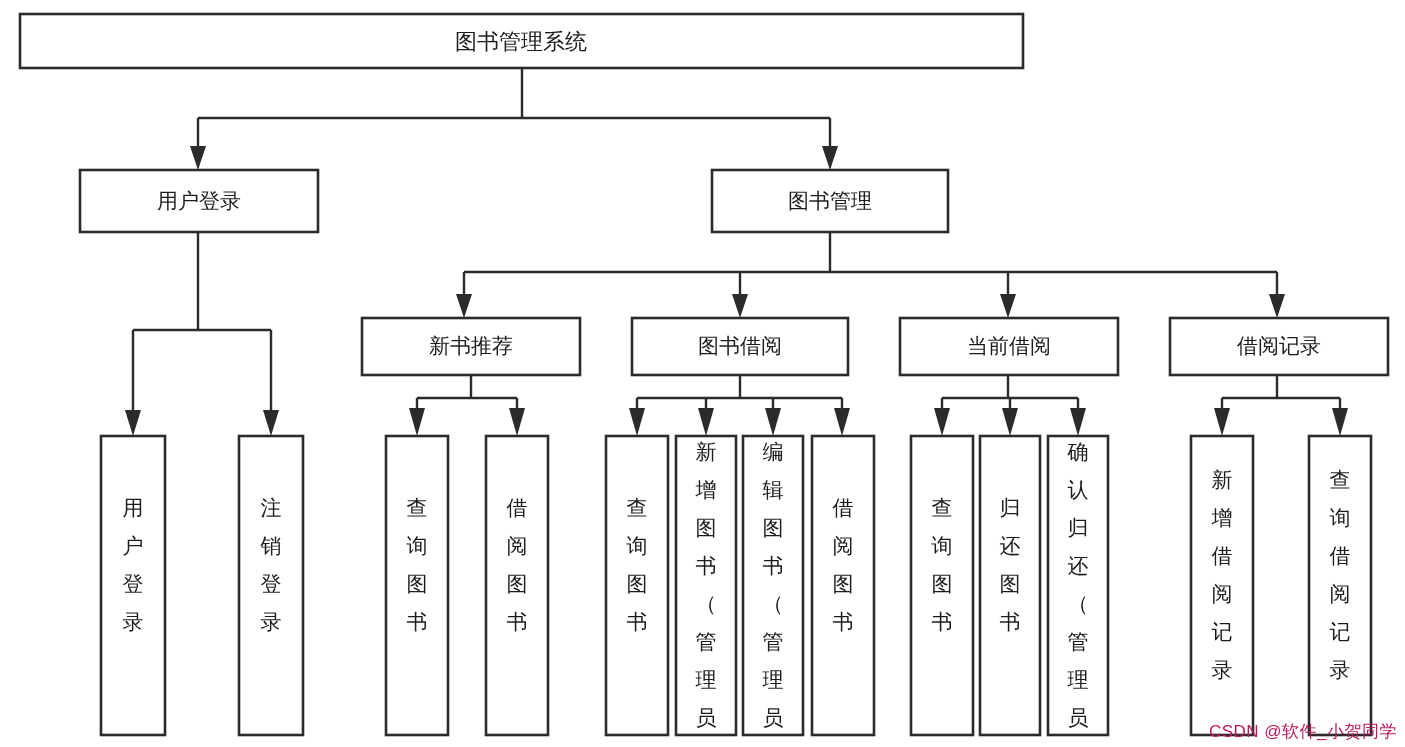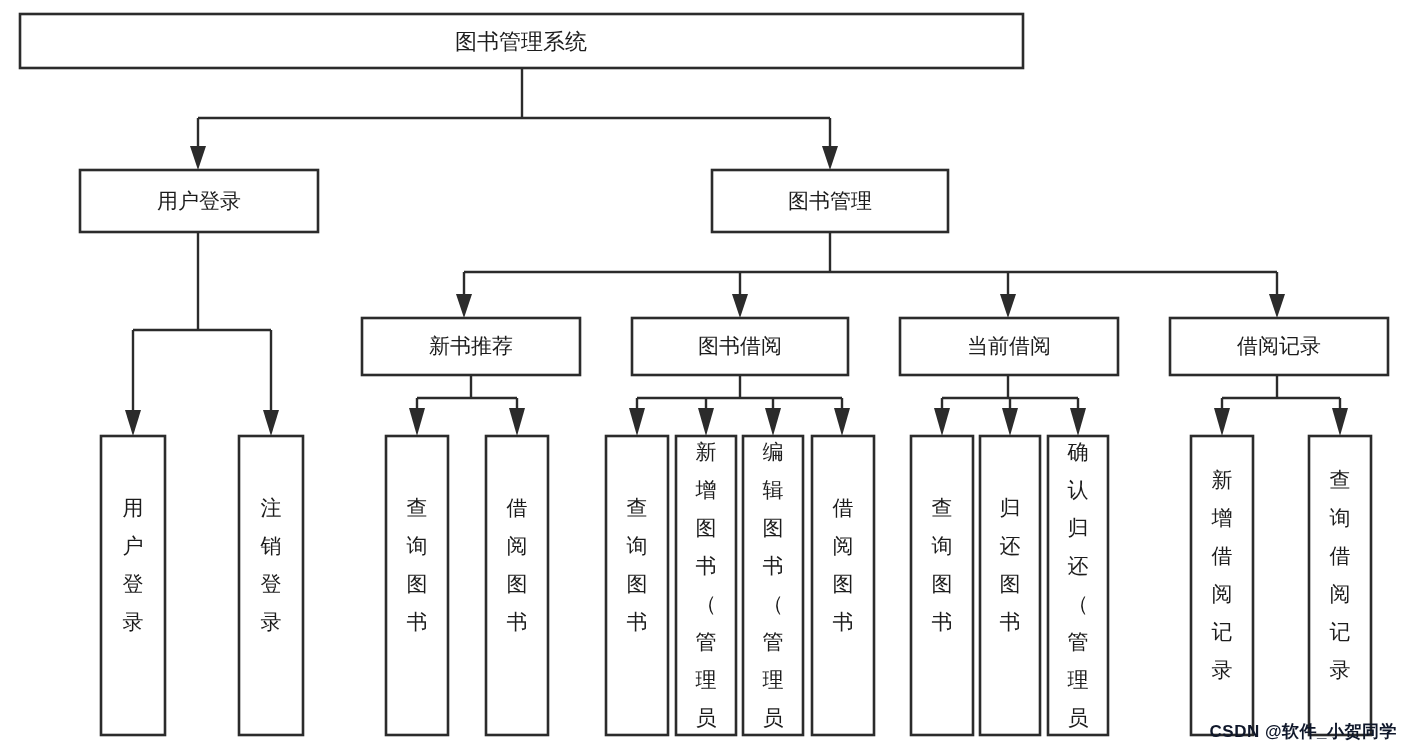--- a/index.html
+++ b/index.html
@@ -52,25 +52,24 @@
   .arrow-head {
     fill: #2b2b2b;
     stroke: none;
   }
   .watermark {
     position: absolute;
     right: 8px;
     bottom: 4px;
     font-family: "Liberation Sans", "DejaVu Sans", sans-serif;
     font-size: 17px;
-    color: #0f172a;
+    color: #be185d;
     letter-spacing: 0.5px;
     white-space: nowrap;
     user-select: none;
-    font-weight: bold;
   }
 </style>
 </head>
 <body>
 
 <div id="chart-root">
 <svg width="1405" height="747" viewBox="0 0 1405 747" xmlns="http://www.w3.org/2000/svg">
 
   <g>
 

